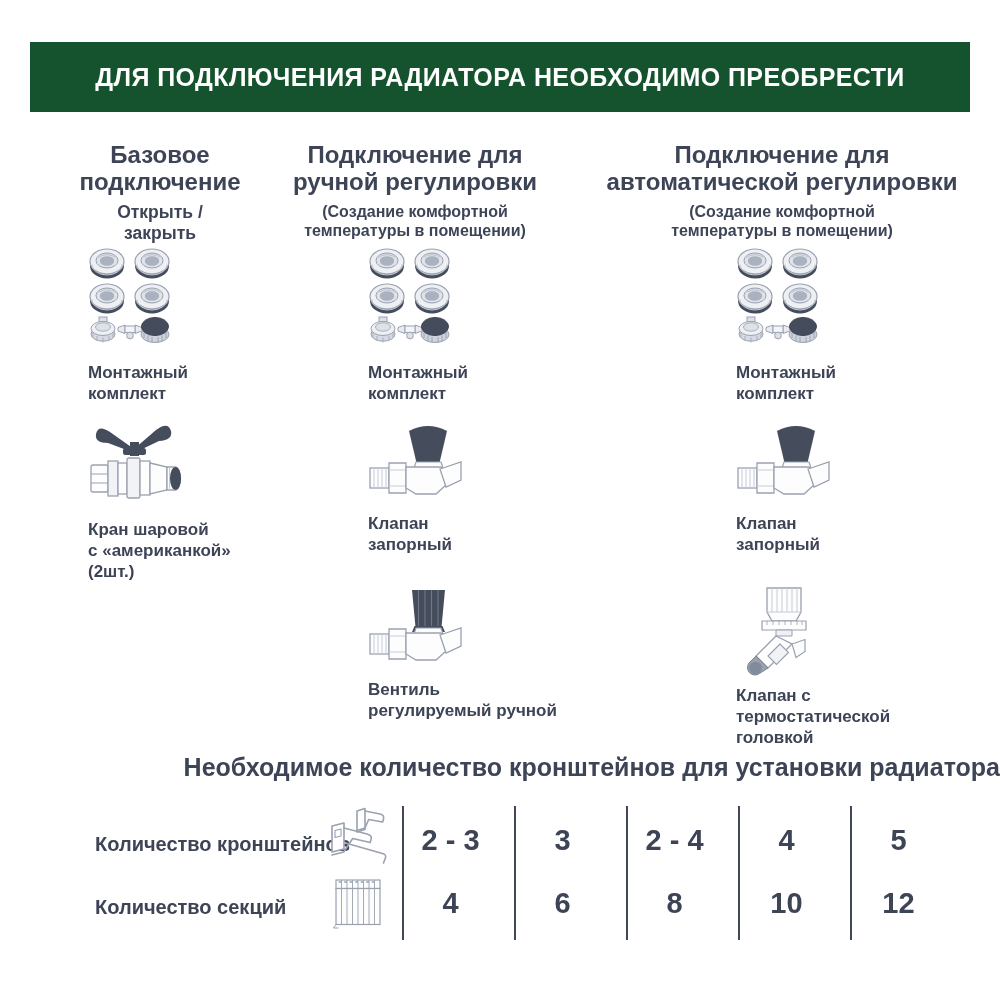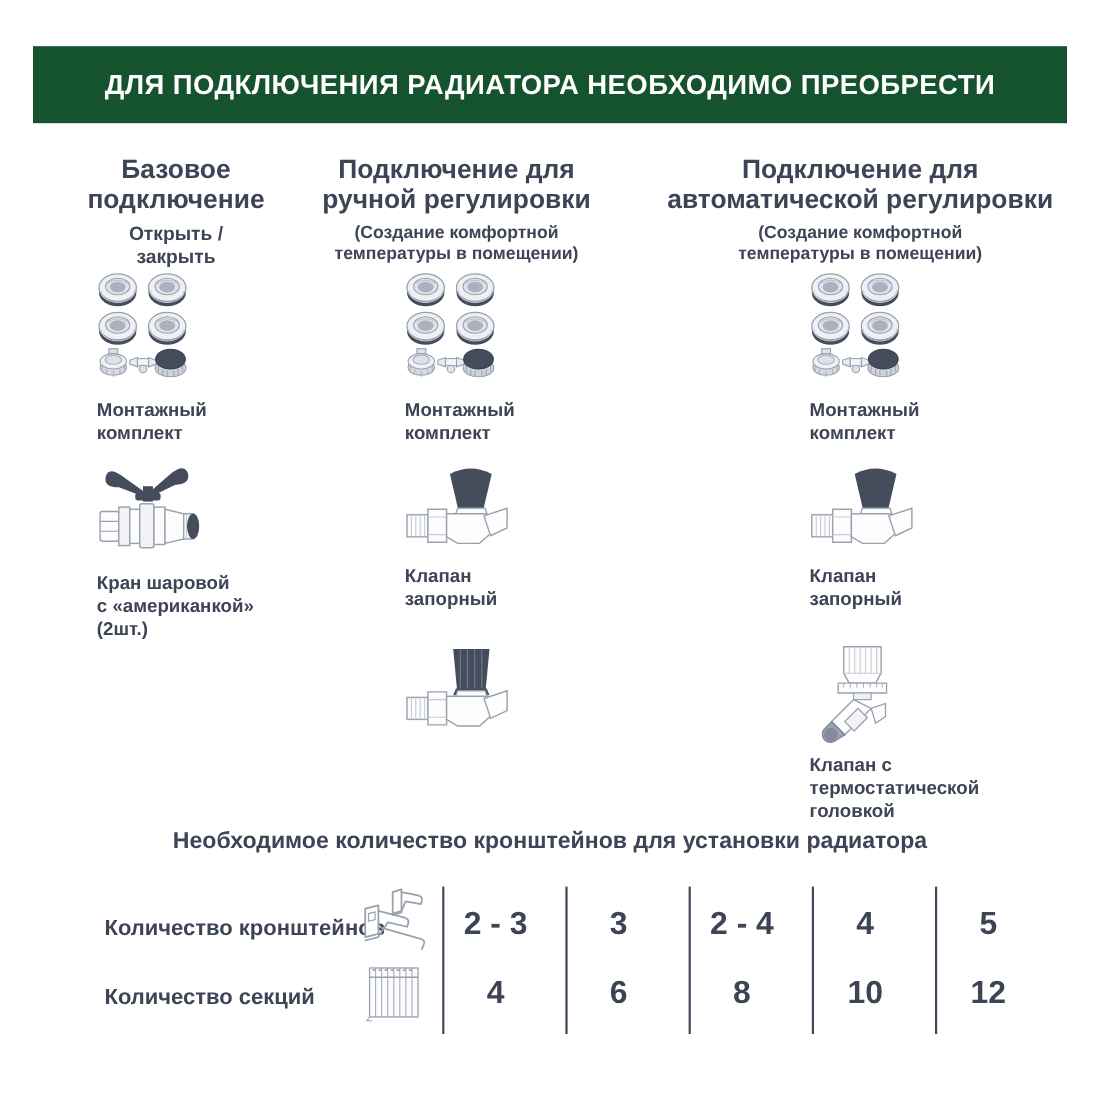--- a/index.html
+++ b/index.html
@@ -22,22 +22,22 @@
   #content1 { left:88px;  top:246px; width:200px; }
   #content2 { left:368px; top:246px; width:200px; }
   #content3 { left:736px; top:246px; width:200px; }
 
   .lbl { font-size:17px; font-weight:bold; line-height:1.24; white-space:pre-line; }
   .kit-lbl   { margin-top:18px; }
   .valve-svg { margin-top:14px; }
   .valve2-svg{ margin-top:29px; }
   .valve-lbl { margin-top:5px; }
 
-  .bottom-title { position:absolute; left:0; top:753px; width:1000px; text-align:center;
-                  font-size:21px; font-weight:bold; }
+  .bottom-title { position:absolute; left:0; top:753px; width:1000px; text-align:right;
+                  font-size:25px; font-weight:bold; }
 
   .trow-label { position:absolute; left:95px; font-size:20px; font-weight:bold; white-space:nowrap; }
   #rowlabel1 { top:833px; }
   #rowlabel2 { top:896px; }
   .ticon { position:absolute; }
   #ticon1 { left:324px; top:804px; }
   #ticon2 { left:330px; top:874px; }
 
   .divider { position:absolute; top:806px; height:134px; width:2px; background:#3f4759; }
   .val { position:absolute; width:95px; text-align:center; font-size:29px; font-weight:bold; }
@@ -208,20 +208,22 @@
   <div class="lbl kit-lbl">Монтажный
 комплект</div>
   <svg class="valve-svg" width="96" height="90" viewBox="0 0 96 90">
     <use href="#stopvalve"></use>
   </svg>
   <div class="lbl valve-lbl">Клапан
 запорный</div>
   <svg class="valve2-svg" width="96" height="90" viewBox="0 0 96 90">
     <use href="#manualvalve"></use>
   </svg>
+  <div class="lbl valve-lbl">Вентиль
+регулируемый ручной</div>
 </div>
 
 <div class="col-content" id="content3">
   <svg class="kit-svg" width="84" height="98" viewBox="0 0 84 98">
     <use href="#ring"></use>
       <use href="#ring" x="45"></use>
       <use href="#ring" y="35"></use>
       <use href="#ring" x="45" y="35"></use>
     <use href="#airvent" y="70"></use>
       <use href="#key" x="29" y="75"></use>

